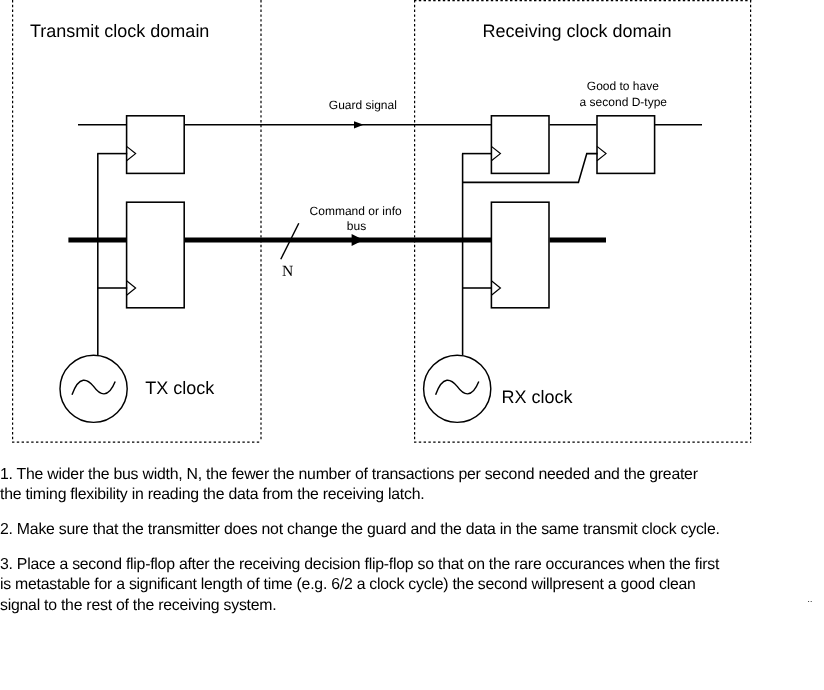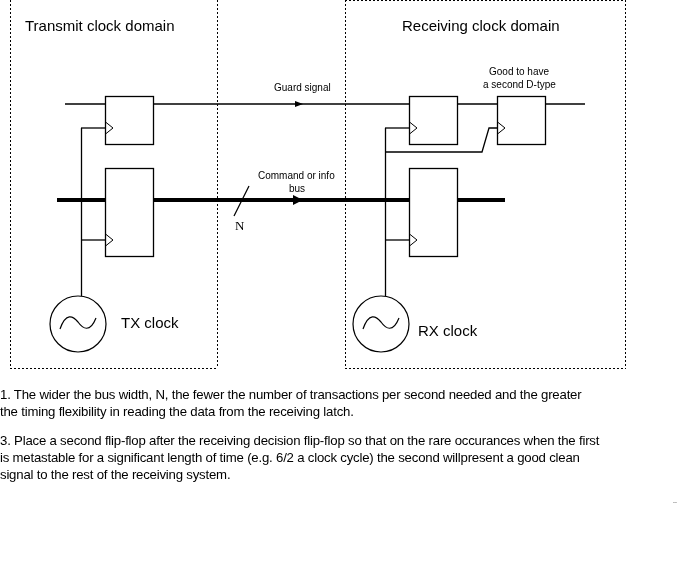--- a/index.html
+++ b/index.html
@@ -101,17 +101,18 @@
   <g>
     <circle cx="381" cy="324" r="28" fill="#fff" stroke="#000" stroke-width="1.2"></circle>
     <path d="M363,329 C369,312 376,316 381,322 C386,329 393,333 399,318" fill="none" stroke="#000" stroke-width="1.2"></path>
   </g>
   <text class="clock-label" x="418" y="336">RX clock</text>
 </svg>
 
 <div class="notes">
   <p>1. The wider the bus width, N, the fewer the number of transactions per second needed and the greater
 the timing flexibility in reading the data from the receiving latch.</p>
+  <p>2. Make sure that the transmitter does not change the guard and the data in the same transmit clock cycle.</p>
   <p>3. Place a second flip-flop after the receiving decision flip-flop so that on the rare occurances when the first
 is metastable for a significant length of time (e.g. 6/2 a clock cycle) the second willpresent a good clean
 signal to the rest of the receiving system.</p>
 </div>
 <div class="stray-dots">..</div>
 
 </body></html>

